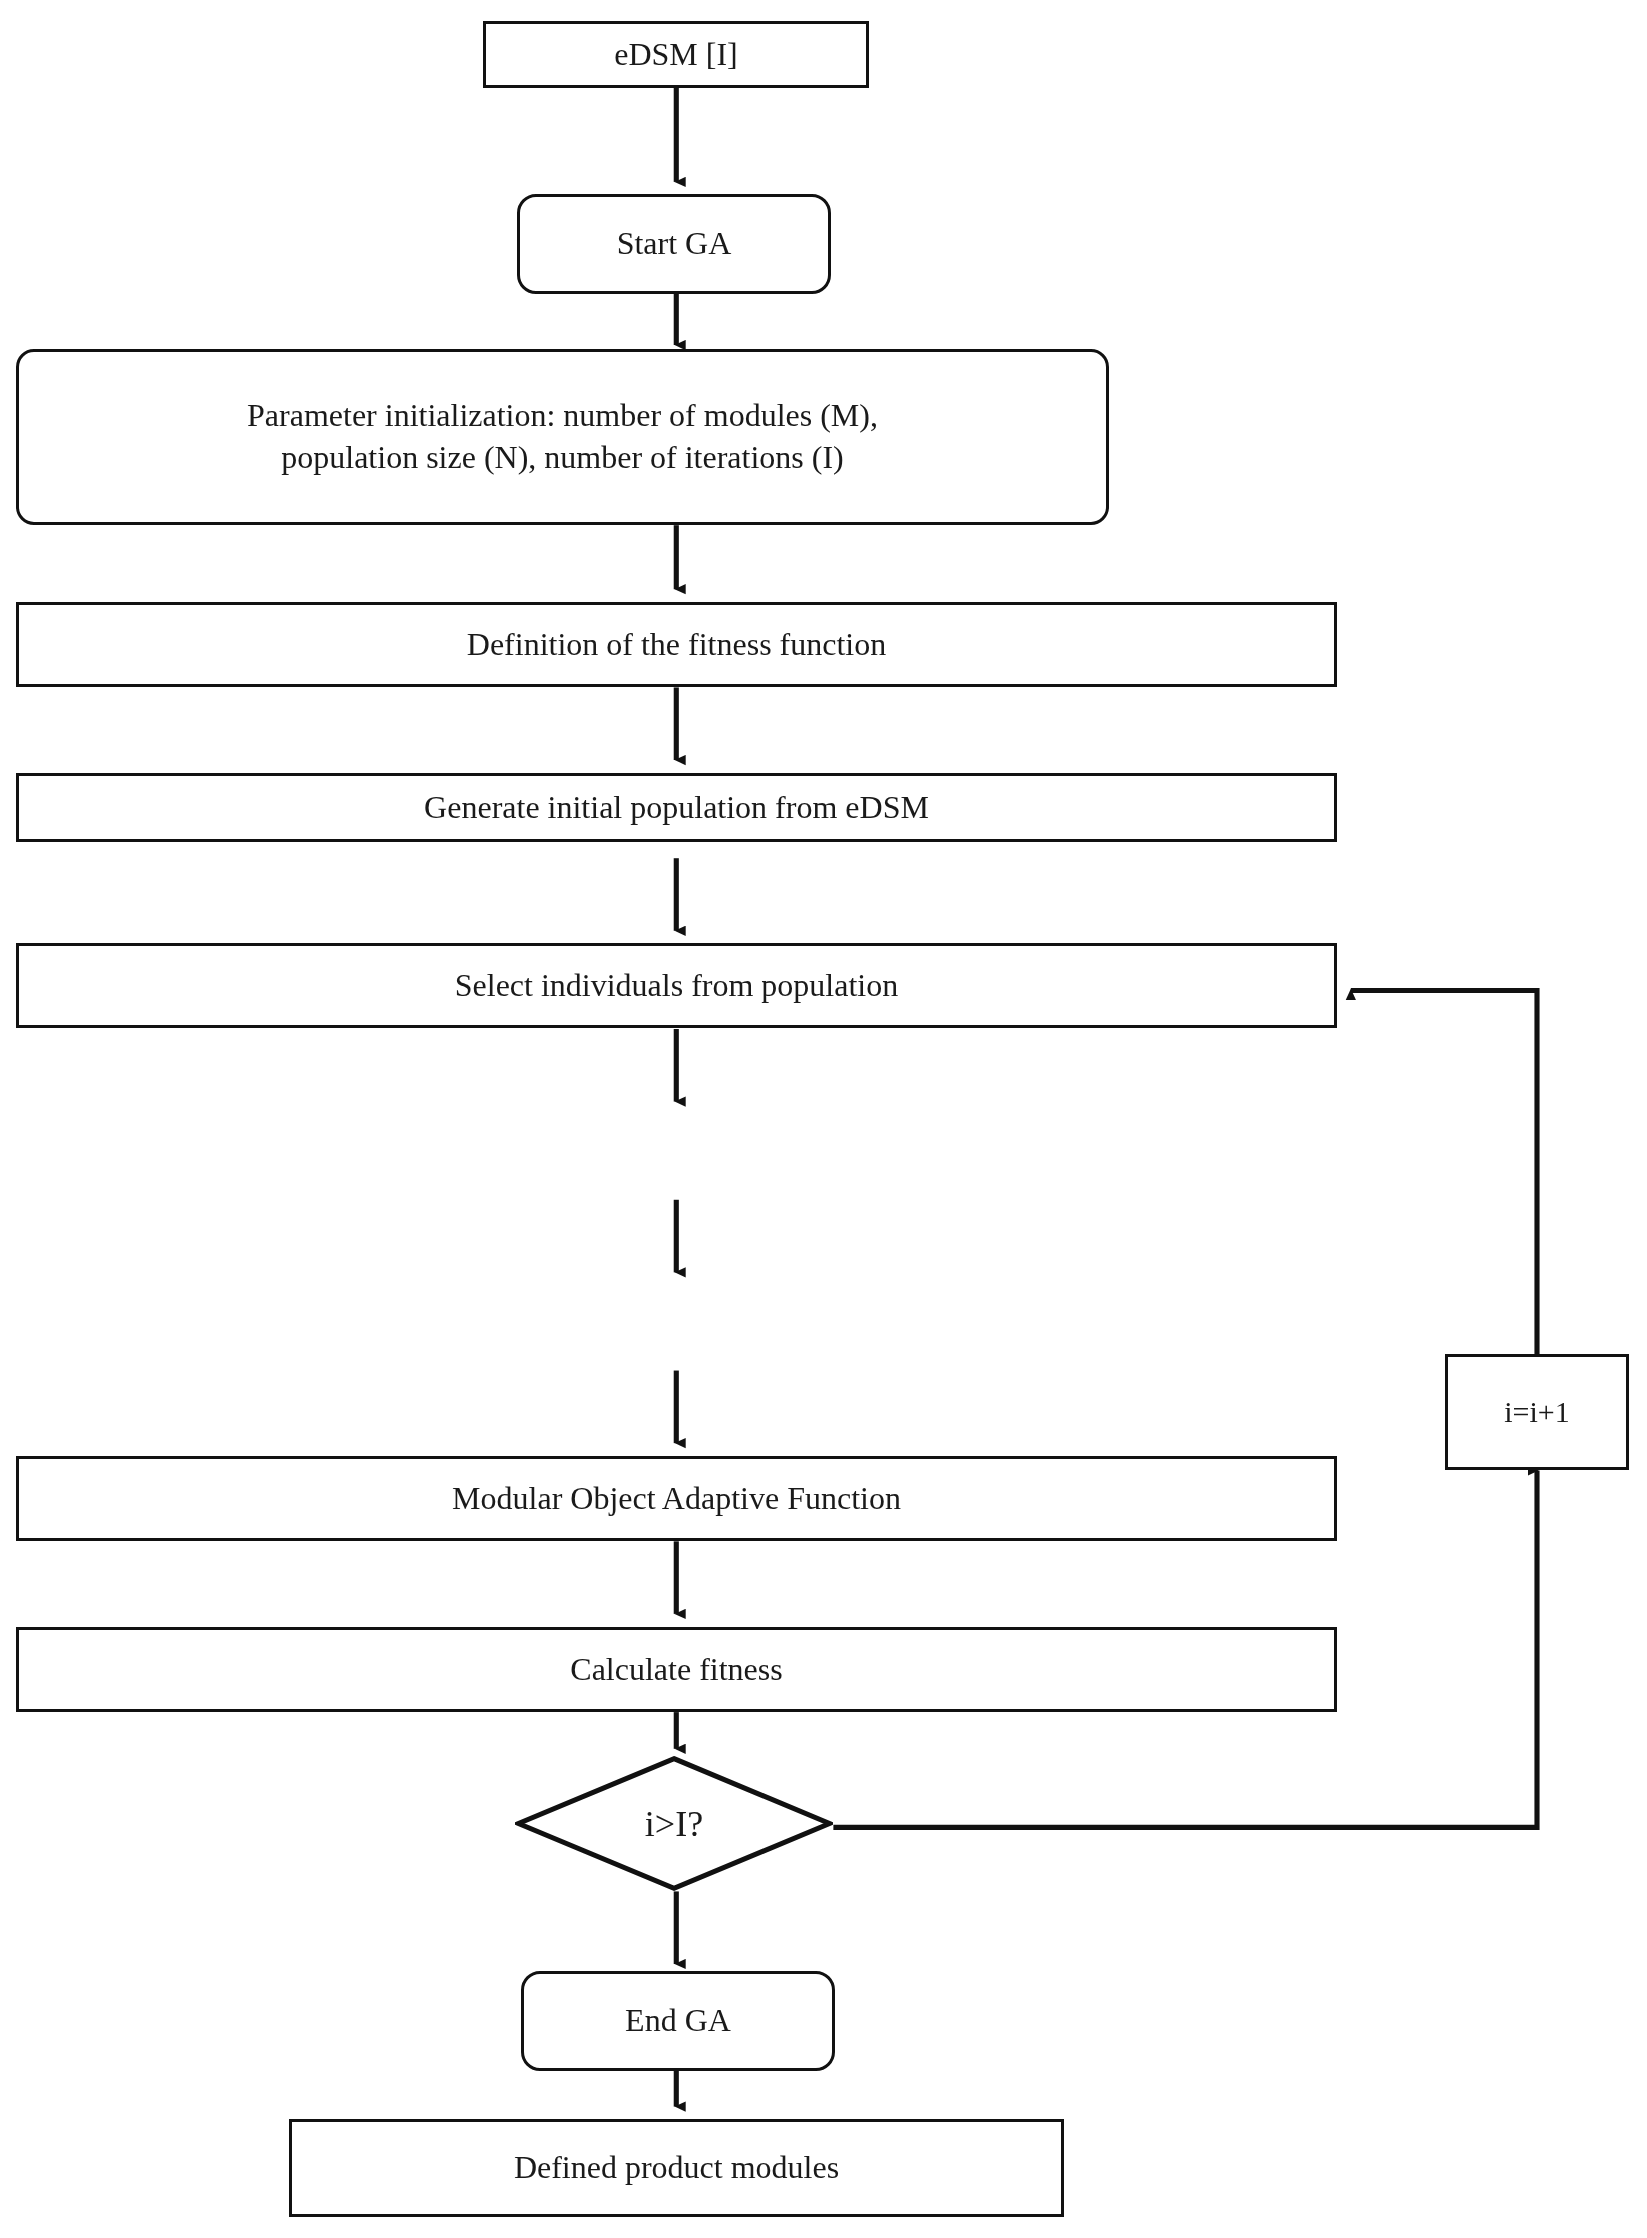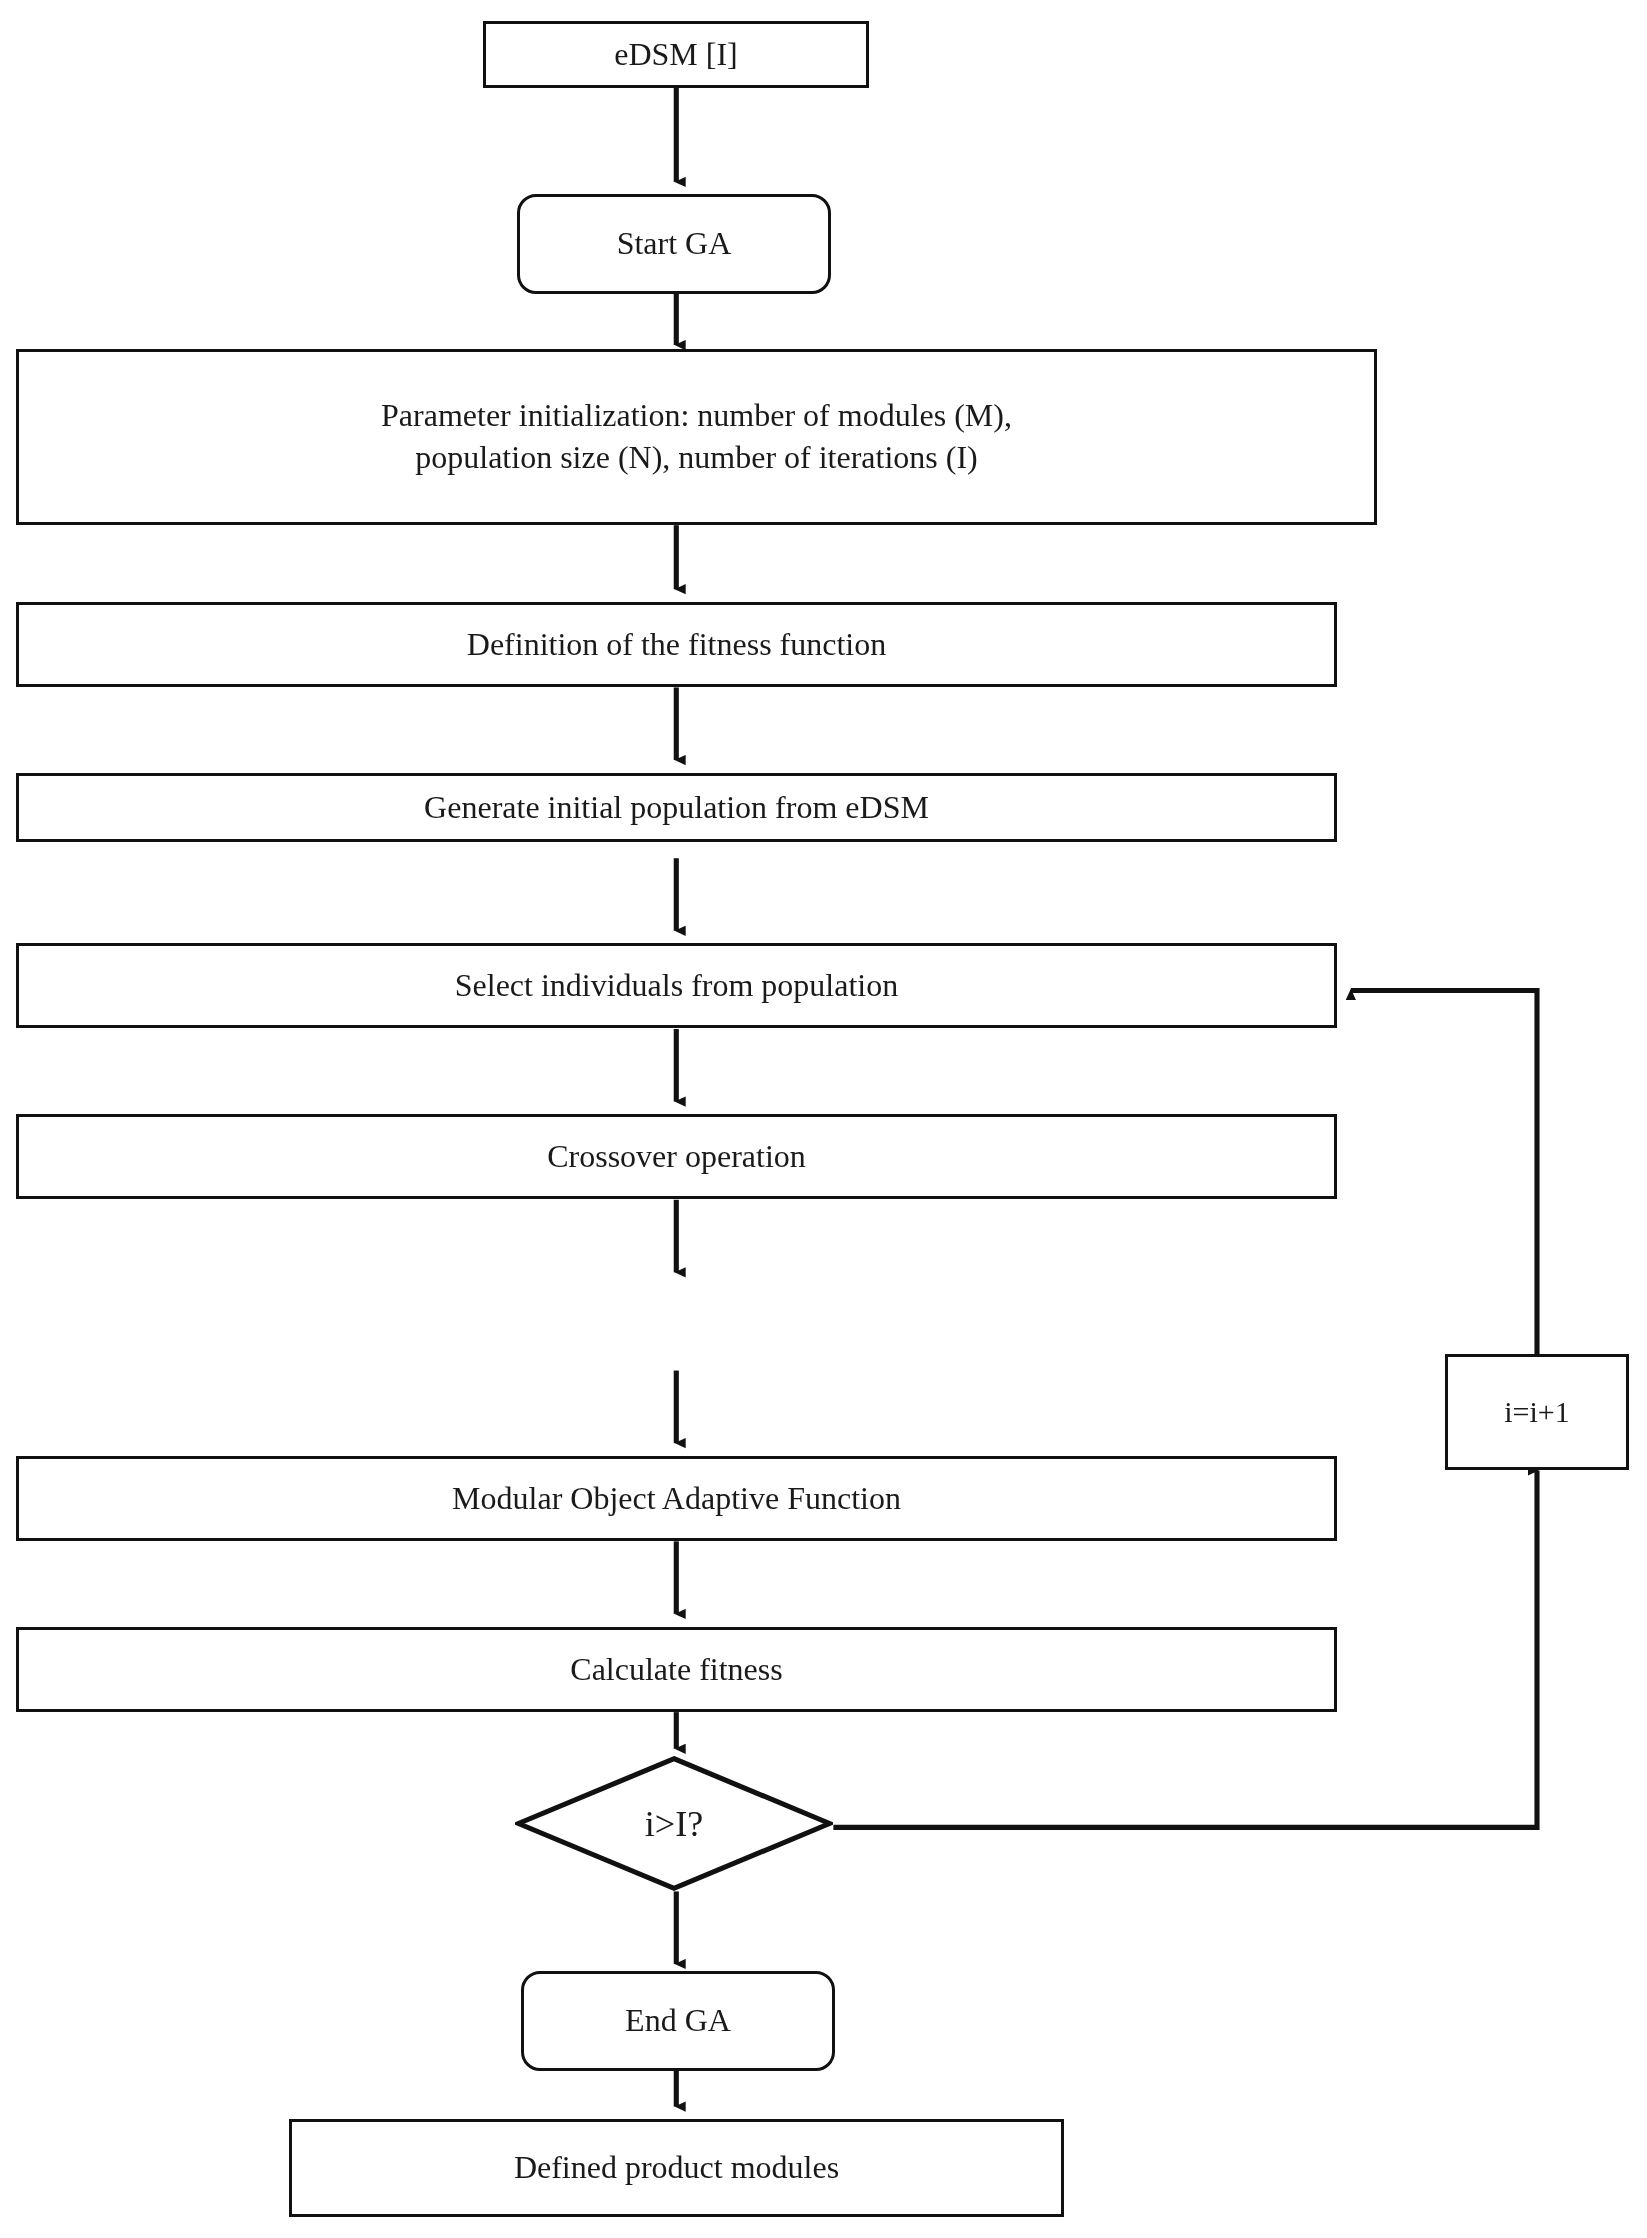--- a/index.html
+++ b/index.html
@@ -111,42 +111,39 @@
   </svg>
 
   <div class="node fs-big" style="left:483px; top:21.3px; width:386px; height:67px;">
     <span class="label">eDSM [I]</span>
   </div>
 
   <div class="node rounded fs-big" style="left:517px; top:194px; width:314px; height:100px;">
     <span class="label">Start GA</span>
   </div>
 
-  <div class="node fs-big" style="left:16px; top:349px; width:1361px; height:176px; line-height:1.30;">
+  <div class="node fs-big" style="left:16px; top:349px; width:1093px; height:176px; line-height:1.30;border-radius:18px;">
     <span class="label">
       <span>Parameter initialization: number of modules (M),</span><br>
       <span>population size (N), number of iterations (I)</span>
     </span>
   </div>
 
   <div class="node fs-big" style="left:16px; top:602px; width:1321px; height:85px;">
     <span class="label">Definition of the fitness function</span>
   </div>
 
   <div class="node fs-big" style="left:16px; top:773px; width:1321px; height:69px;">
     <span class="label">Generate initial population from eDSM</span>
   </div>
 
   <div class="node fs-big" style="left:16px; top:943px; width:1321px; height:85px;">
     <span class="label">Select individuals from population</span>
   </div>
 
-  <div class="node fs-big" style="left:16px; top:1114px; width:1321px; height:85px;">
-    <span class="label">Crossover operation</span>
-  </div>
 
 
   <div class="node fs-big" style="left:16px; top:1456px; width:1321px; height:85px;">
     <span class="label">Modular Object Adaptive Function</span>
   </div>
 
   <div class="node fs-big" style="left:16px; top:1627px; width:1321px; height:85px;">
     <span class="label">Calculate fitness</span>
   </div>
 

